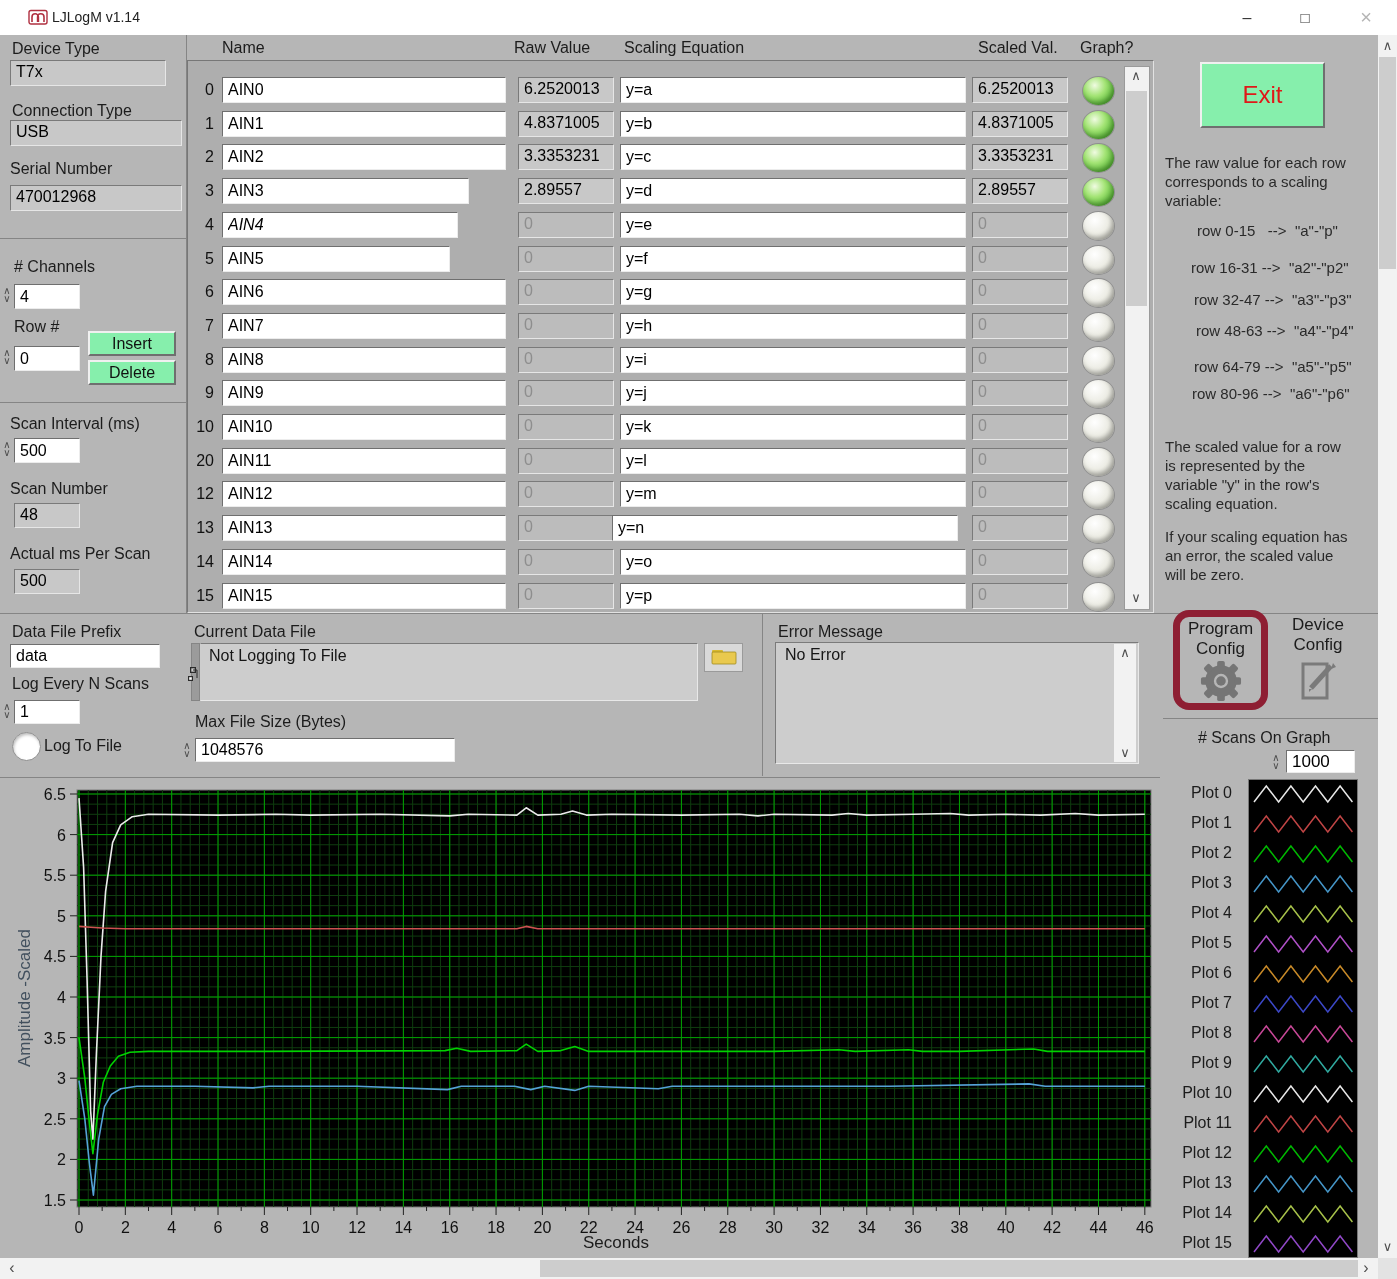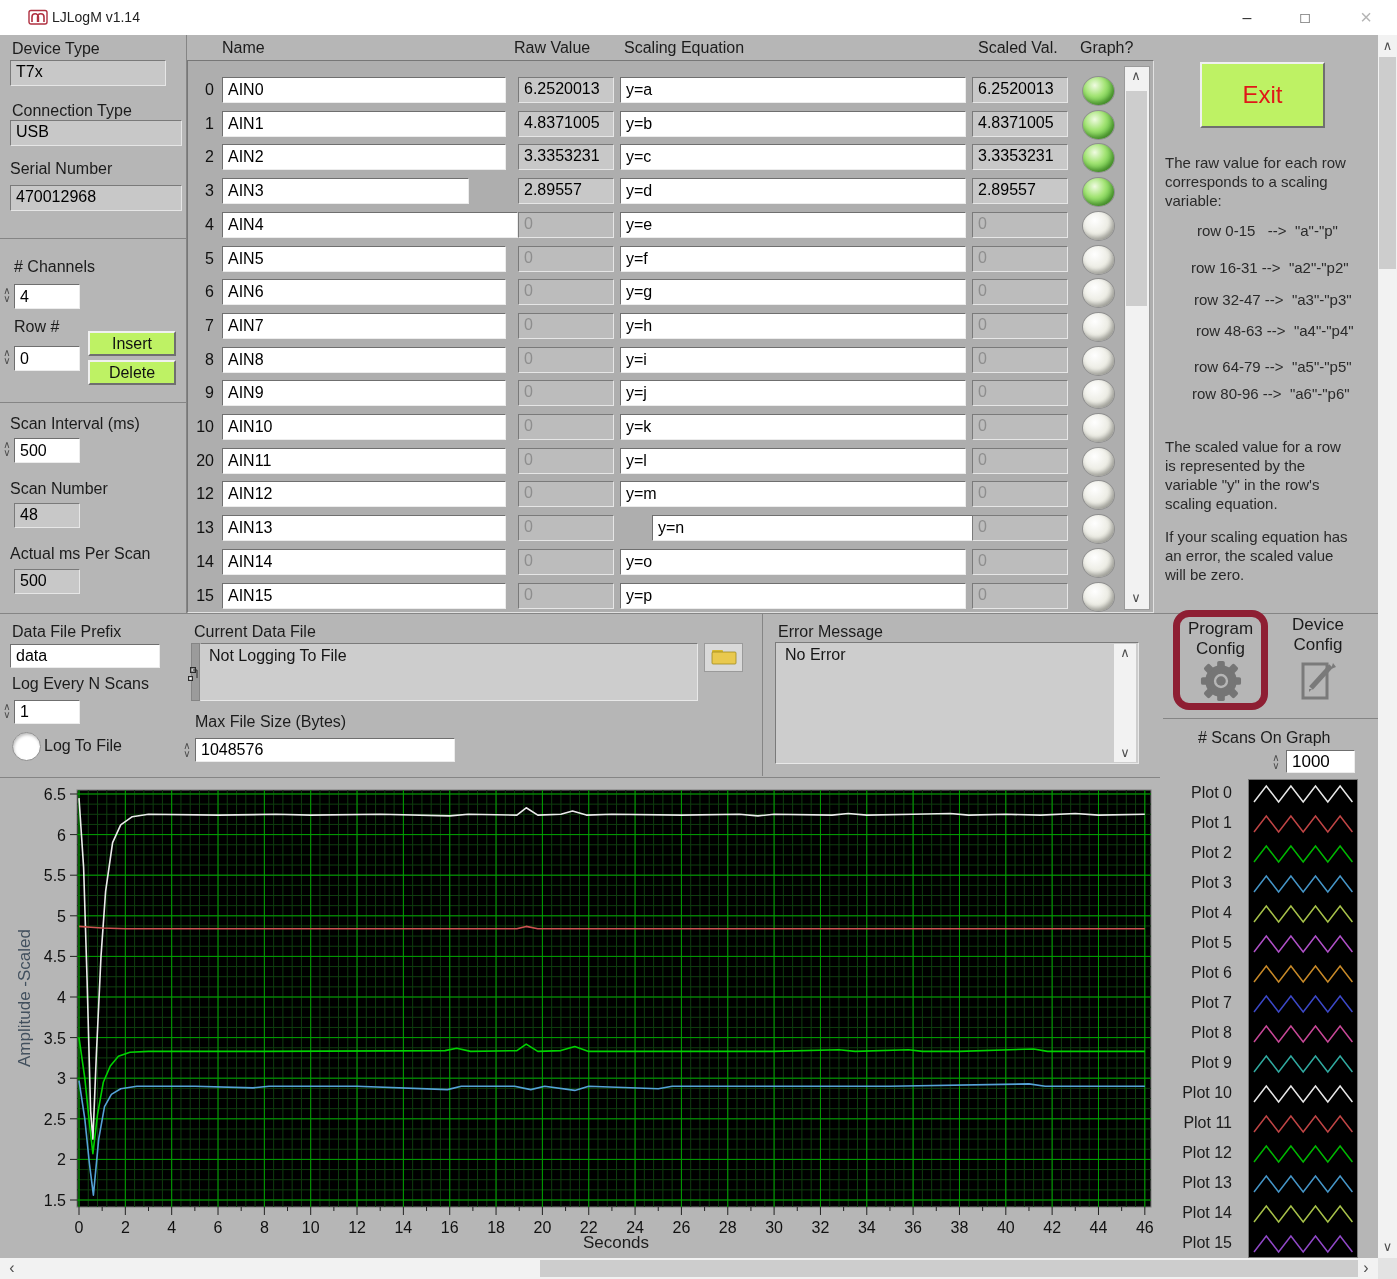--- a/index.html
+++ b/index.html
@@ -8,21 +8,21 @@
   .abs{position:absolute;}
   .lbl{position:absolute;font-size:16px;color:#1c1c1c;white-space:nowrap;}
   .fld{position:absolute;background:#fff;border:1px solid;
        border-color:#6f6f6f #ececec #ececec #6f6f6f;
        font-family:"Liberation Sans",sans-serif;font-size:16px;color:#000;
        padding:1px 5px;box-sizing:border-box;outline:none;}
   .dfld{position:absolute;background:#c8c8c8;border:1px solid;
        border-color:#7a7a7a #e6e6e6 #e6e6e6 #7a7a7a;
        font-size:16px;color:#000;padding:2px 5px;box-sizing:border-box;white-space:nowrap;overflow:hidden;}
   .zero{background:#bcbcbc;color:#8e8e8e;}
-  .btn{position:absolute;background:#bef264;border:2px solid;
+  .btn{position:absolute;background:#86efac;border:2px solid;
        border-color:#f0f0f0 #6f6f6f #6f6f6f #f0f0f0;
        font-family:"Liberation Sans",sans-serif;font-size:16px;color:#111;
        display:flex;align-items:center;justify-content:center;cursor:pointer;box-sizing:border-box;}
   .hl{position:absolute;height:1px;background:#858585;}
   .vl{position:absolute;width:1px;background:#858585;}
   .spin{position:absolute;width:14px;font-size:10px;line-height:8px;color:#4c4c4c;
         text-align:center;cursor:pointer;user-select:none;}
   .idx{position:absolute;left:186px;width:28px;height:26px;text-align:right;
        font-size:16px;line-height:26px;color:#111;}
   .trow .fld,.trow .dfld{height:26px;}
@@ -130,29 +130,29 @@
       <div class="trow abs" style="left: 0px; top: 178.1px; width: 1160px; height: 28px;">
         <div class="idx">3</div>
         <input class="fld nm" style="left: 222px; top: 0px; width: 247px;" value="AIN3">
         <div class="dfld rv" style="left:518px;top:0;width:96px;">2.89557</div>
         <input class="fld eq" style="left: 620px; top: 0px; width: 346px;" value="y=d">
         <div class="dfld sv" style="left:972px;top:0;width:96px;">2.89557</div>
         <div class="led on" style="left:1082px;top:-1px;"></div>
       </div>
       <div class="trow abs" style="left: 0px; top: 211.8px; width: 1160px; height: 28px;">
         <div class="idx">4</div>
-        <input class="fld nm" style="left: 222px; top: 0px; width: 296px;" value="AIN4">
+        <input class="fld nm" style="left: 222px; top: 0px; width: 236px; font-style: italic;" value="AIN4">
         <div class="dfld rv zero" style="left:518px;top:0;width:96px;">0</div>
         <input class="fld eq" style="left: 620px; top: 0px; width: 346px;" value="y=e">
         <div class="dfld sv zero" style="left:972px;top:0;width:96px;">0</div>
         <div class="led off" style="left:1082px;top:-1px;"></div>
       </div>
       <div class="trow abs" style="left: 0px; top: 245.5px; width: 1160px; height: 28px;">
         <div class="idx">5</div>
-        <input class="fld nm" style="left: 222px; top: 0px; width: 284px;" value="AIN5">
+        <input class="fld nm" style="left: 222px; top: 0px; width: 228px;" value="AIN5">
         <div class="dfld rv zero" style="left:518px;top:0;width:96px;">0</div>
         <input class="fld eq" style="left: 620px; top: 0px; width: 346px;" value="y=f">
         <div class="dfld sv zero" style="left:972px;top:0;width:96px;">0</div>
         <div class="led off" style="left:1082px;top:-1px;"></div>
       </div>
       <div class="trow abs" style="left: 0px; top: 279.2px; width: 1160px; height: 28px;">
         <div class="idx">6</div>
         <input class="fld nm" style="left: 222px; top: 0px; width: 284px;" value="AIN6">
         <div class="dfld rv zero" style="left:518px;top:0;width:96px;">0</div>
         <input class="fld eq" style="left: 620px; top: 0px; width: 346px;" value="y=g">
@@ -204,21 +204,21 @@
         <input class="fld nm" style="left: 222px; top: 0px; width: 284px;" value="AIN12">
         <div class="dfld rv zero" style="left:518px;top:0;width:96px;">0</div>
         <input class="fld eq" style="left: 620px; top: 0px; width: 346px;" value="y=m">
         <div class="dfld sv zero" style="left:972px;top:0;width:96px;">0</div>
         <div class="led off" style="left:1082px;top:-1px;"></div>
       </div>
       <div class="trow abs" style="left: 0px; top: 515.1px; width: 1160px; height: 28px;">
         <div class="idx">13</div>
         <input class="fld nm" style="left: 222px; top: 0px; width: 284px;" value="AIN13">
         <div class="dfld rv zero" style="left:518px;top:0;width:96px;">0</div>
-        <input class="fld eq" style="left: 652px; top: 0px; width: 346px;" value="y=n">
+        <input class="fld eq" style="left: 612px; top: 0px; width: 346px;" value="y=n">
         <div class="dfld sv zero" style="left:972px;top:0;width:96px;">0</div>
         <div class="led off" style="left:1082px;top:-1px;"></div>
       </div>
       <div class="trow abs" style="left: 0px; top: 548.8px; width: 1160px; height: 28px;">
         <div class="idx">14</div>
         <input class="fld nm" style="left: 222px; top: 0px; width: 284px;" value="AIN14">
         <div class="dfld rv zero" style="left:518px;top:0;width:96px;">0</div>
         <input class="fld eq" style="left: 620px; top: 0px; width: 346px;" value="y=o">
         <div class="dfld sv zero" style="left:972px;top:0;width:96px;">0</div>
         <div class="led off" style="left:1082px;top:-1px;"></div>

